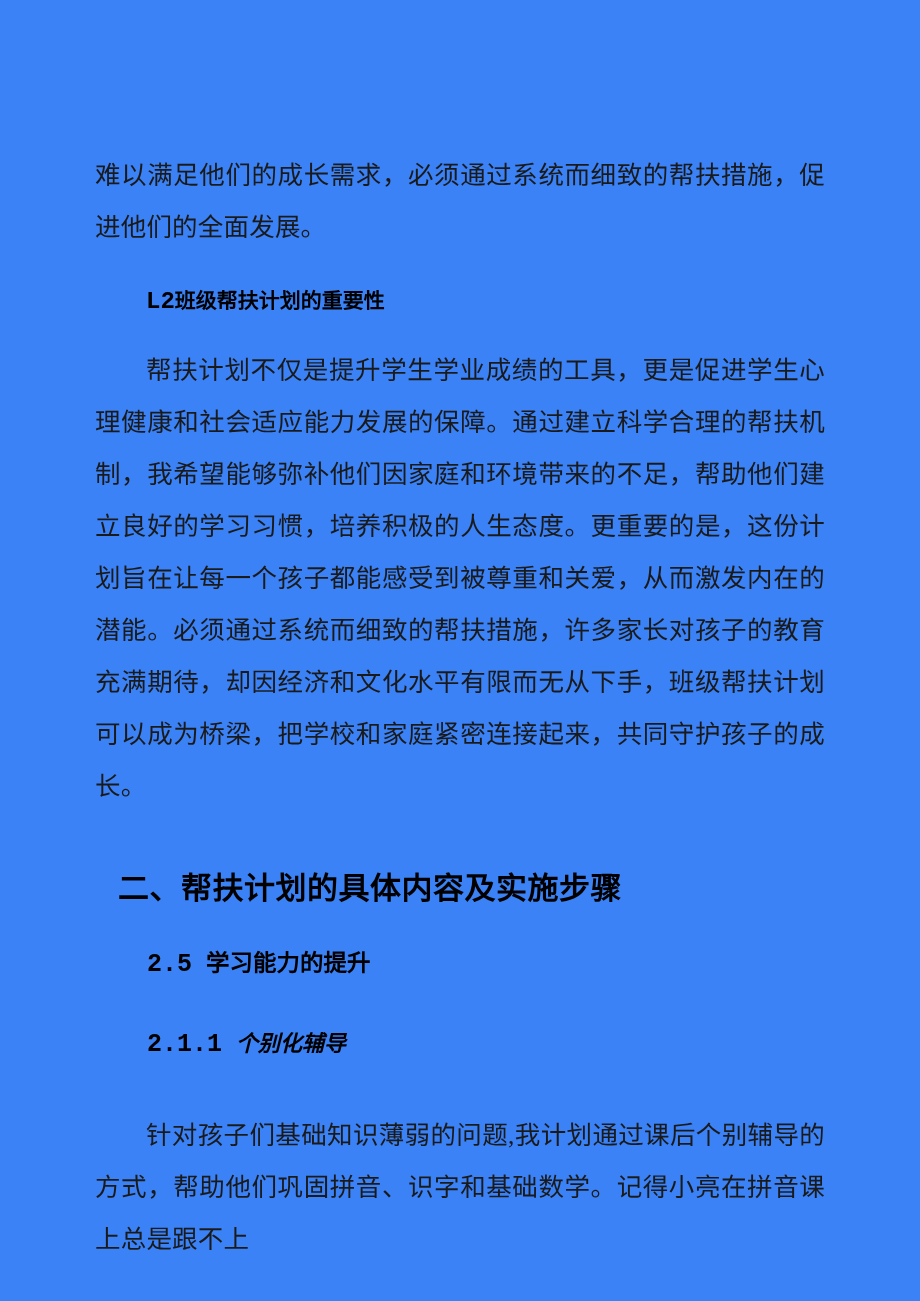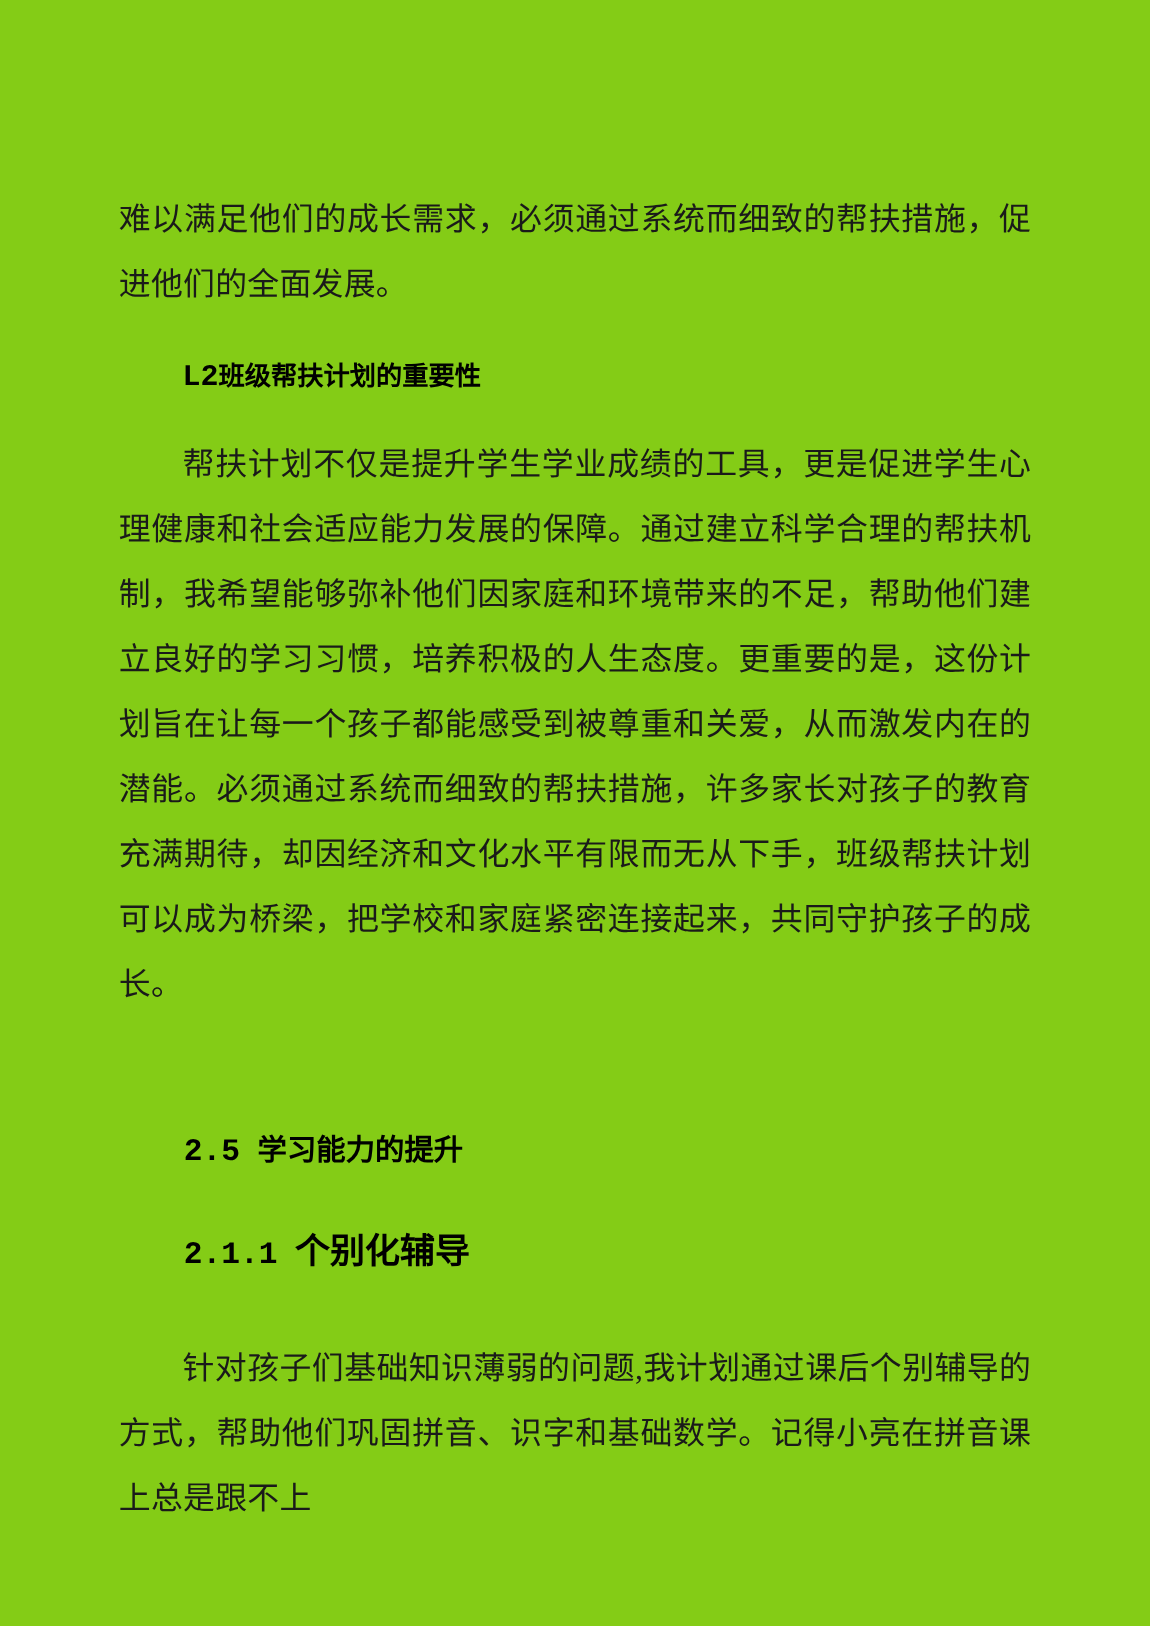--- a/index.html
+++ b/index.html
@@ -6,21 +6,21 @@
   html, body {
     margin: 0;
     padding: 0;
     background: #ffffff;
   }
 
   .page {
     position: relative;
     width: 920px;
     height: 1301px;
-    background: #84cc16;
+    background: #3b82f6;
     overflow: hidden;
     box-sizing: border-box;
     font-family: "Liberation Serif", "DejaVu Serif", serif;
     color: #000000;
     -webkit-font-smoothing: antialiased;
   }
 
   .content {
     position: absolute;
     left: 95px;
@@ -96,21 +96,21 @@
     padding-left: 52px;
     font-weight: bold;
     color: #000000;
   }
   .heading-level2 { font-size: 24px; line-height: 36px; }
   .heading-level3 { font-size: 23px; line-height: 34px; }
 
   .heading-level2 .h-num,
   .heading-level3 .h-num { font-size: 25px; }
   .heading-level2 .h-cn  { font-size: 23.5px; }
-  .heading-level3 .h-cn  { font-size: 28px; }
+  .heading-level3 .h-cn  { font-size: 22px; font-style: italic; }
 
   .gap { display: block; }
 
   
   .sp-26 { height: 26px; }
   .sp-30 { height: 30px; }
   .sp-34 { height: 34px; }
   .sp-44 { height: 44px; }
   .sp-48 { height: 48px; }
   .sp-54 { height: 54px; }
@@ -128,20 +128,21 @@
     <h3 class="heading-sub-bold">
       <span class="h-num">L2</span><span class="h-cn">班级帮扶计划的重要性</span>
     </h3>
 
     <div class="sp-26"></div>
 
     <p class="para indent">帮扶计划不仅是提升学生学业成绩的工具，更是促进学生心理健康和社会适应能力发展的保障。通过建立科学合理的帮扶机制，我希望能够弥补他们因家庭和环境带来的不足，帮助他们建立良好的学习习惯，培养积极的人生态度。更重要的是，这份计划旨在让每一个孩子都能感受到被尊重和关爱，从而激发内在的潜能。必须通过系统而细致的帮扶措施，许多家长对孩子的教育充满期待，却因经济和文化水平有限而无从下手，班级帮扶计划可以成为桥梁，把学校和家庭紧密连接起来，共同守护孩子的成长。</p>
 
     <div class="sp-54"></div>
 
+    <h1 class="heading-major">二、帮扶计划的具体内容及实施步骤</h1>
 
     <div class="sp-34"></div>
 
     <h2 class="heading-level2">
       <span class="h-num">2.5</span><span class="gap" style="display:inline-block;width:14px"></span><span class="h-cn">学习能力的提升</span>
     </h2>
 
     <div class="sp-44"></div>
 
     <h3 class="heading-level3">

